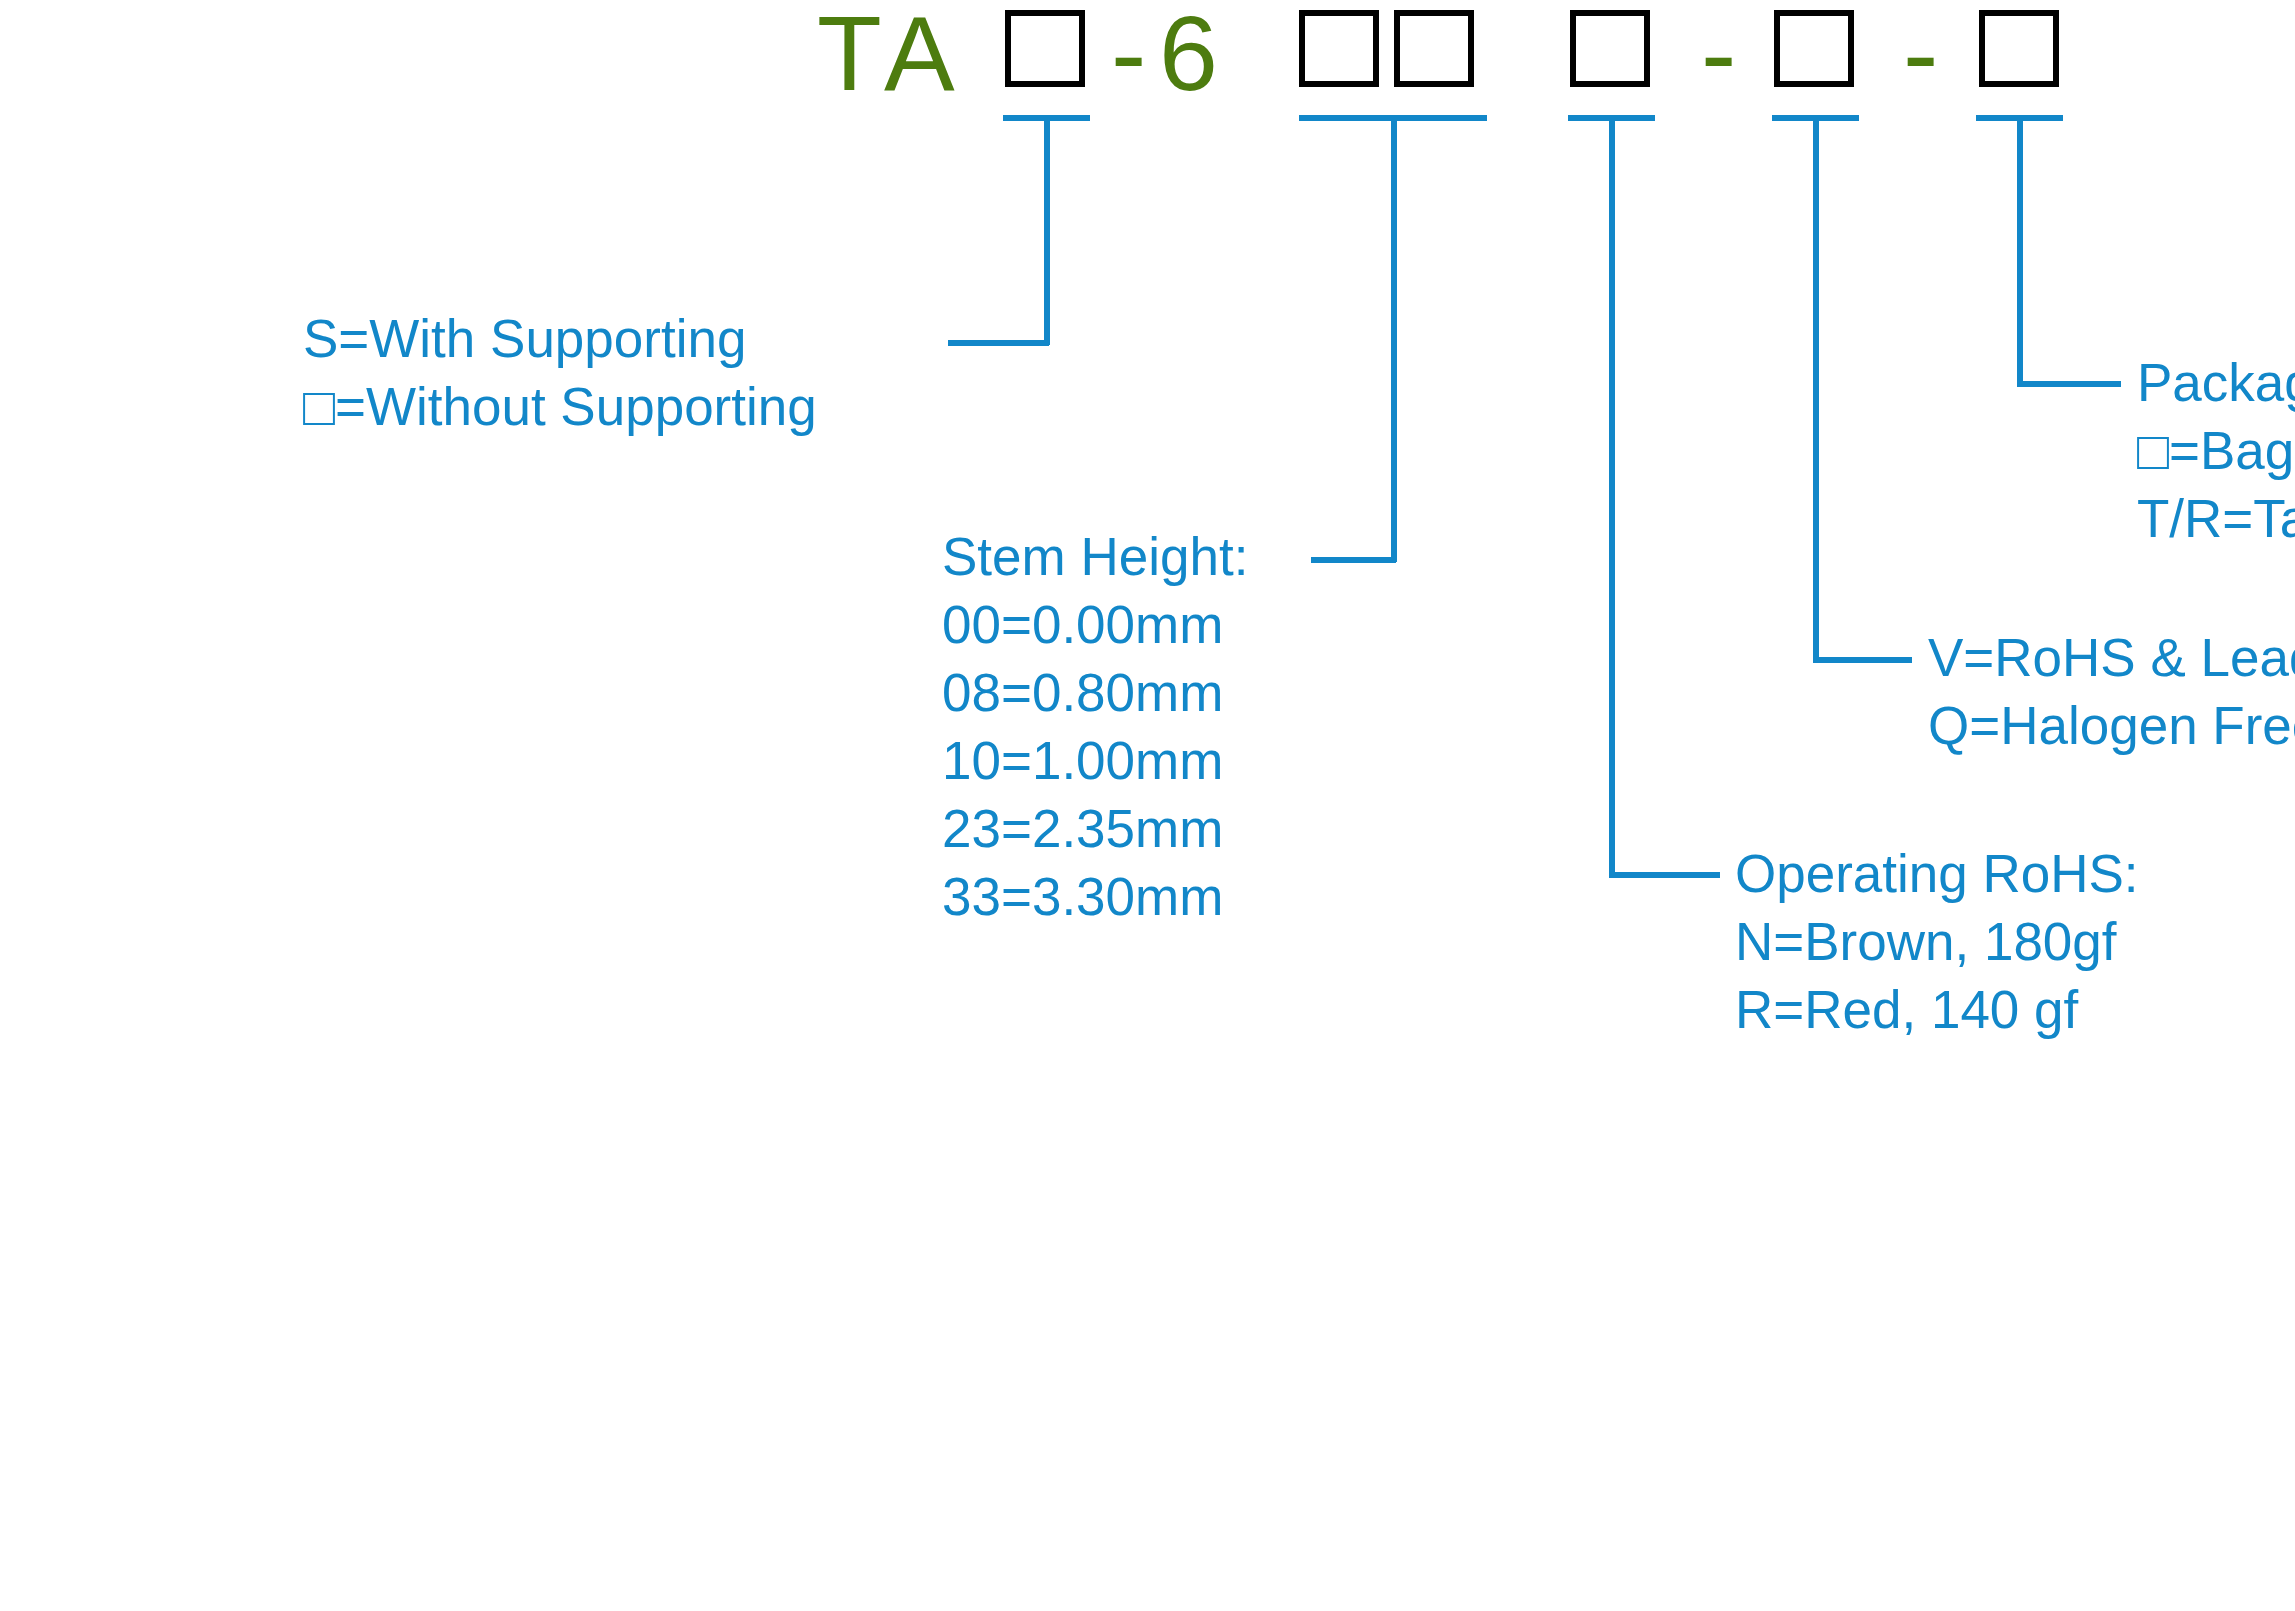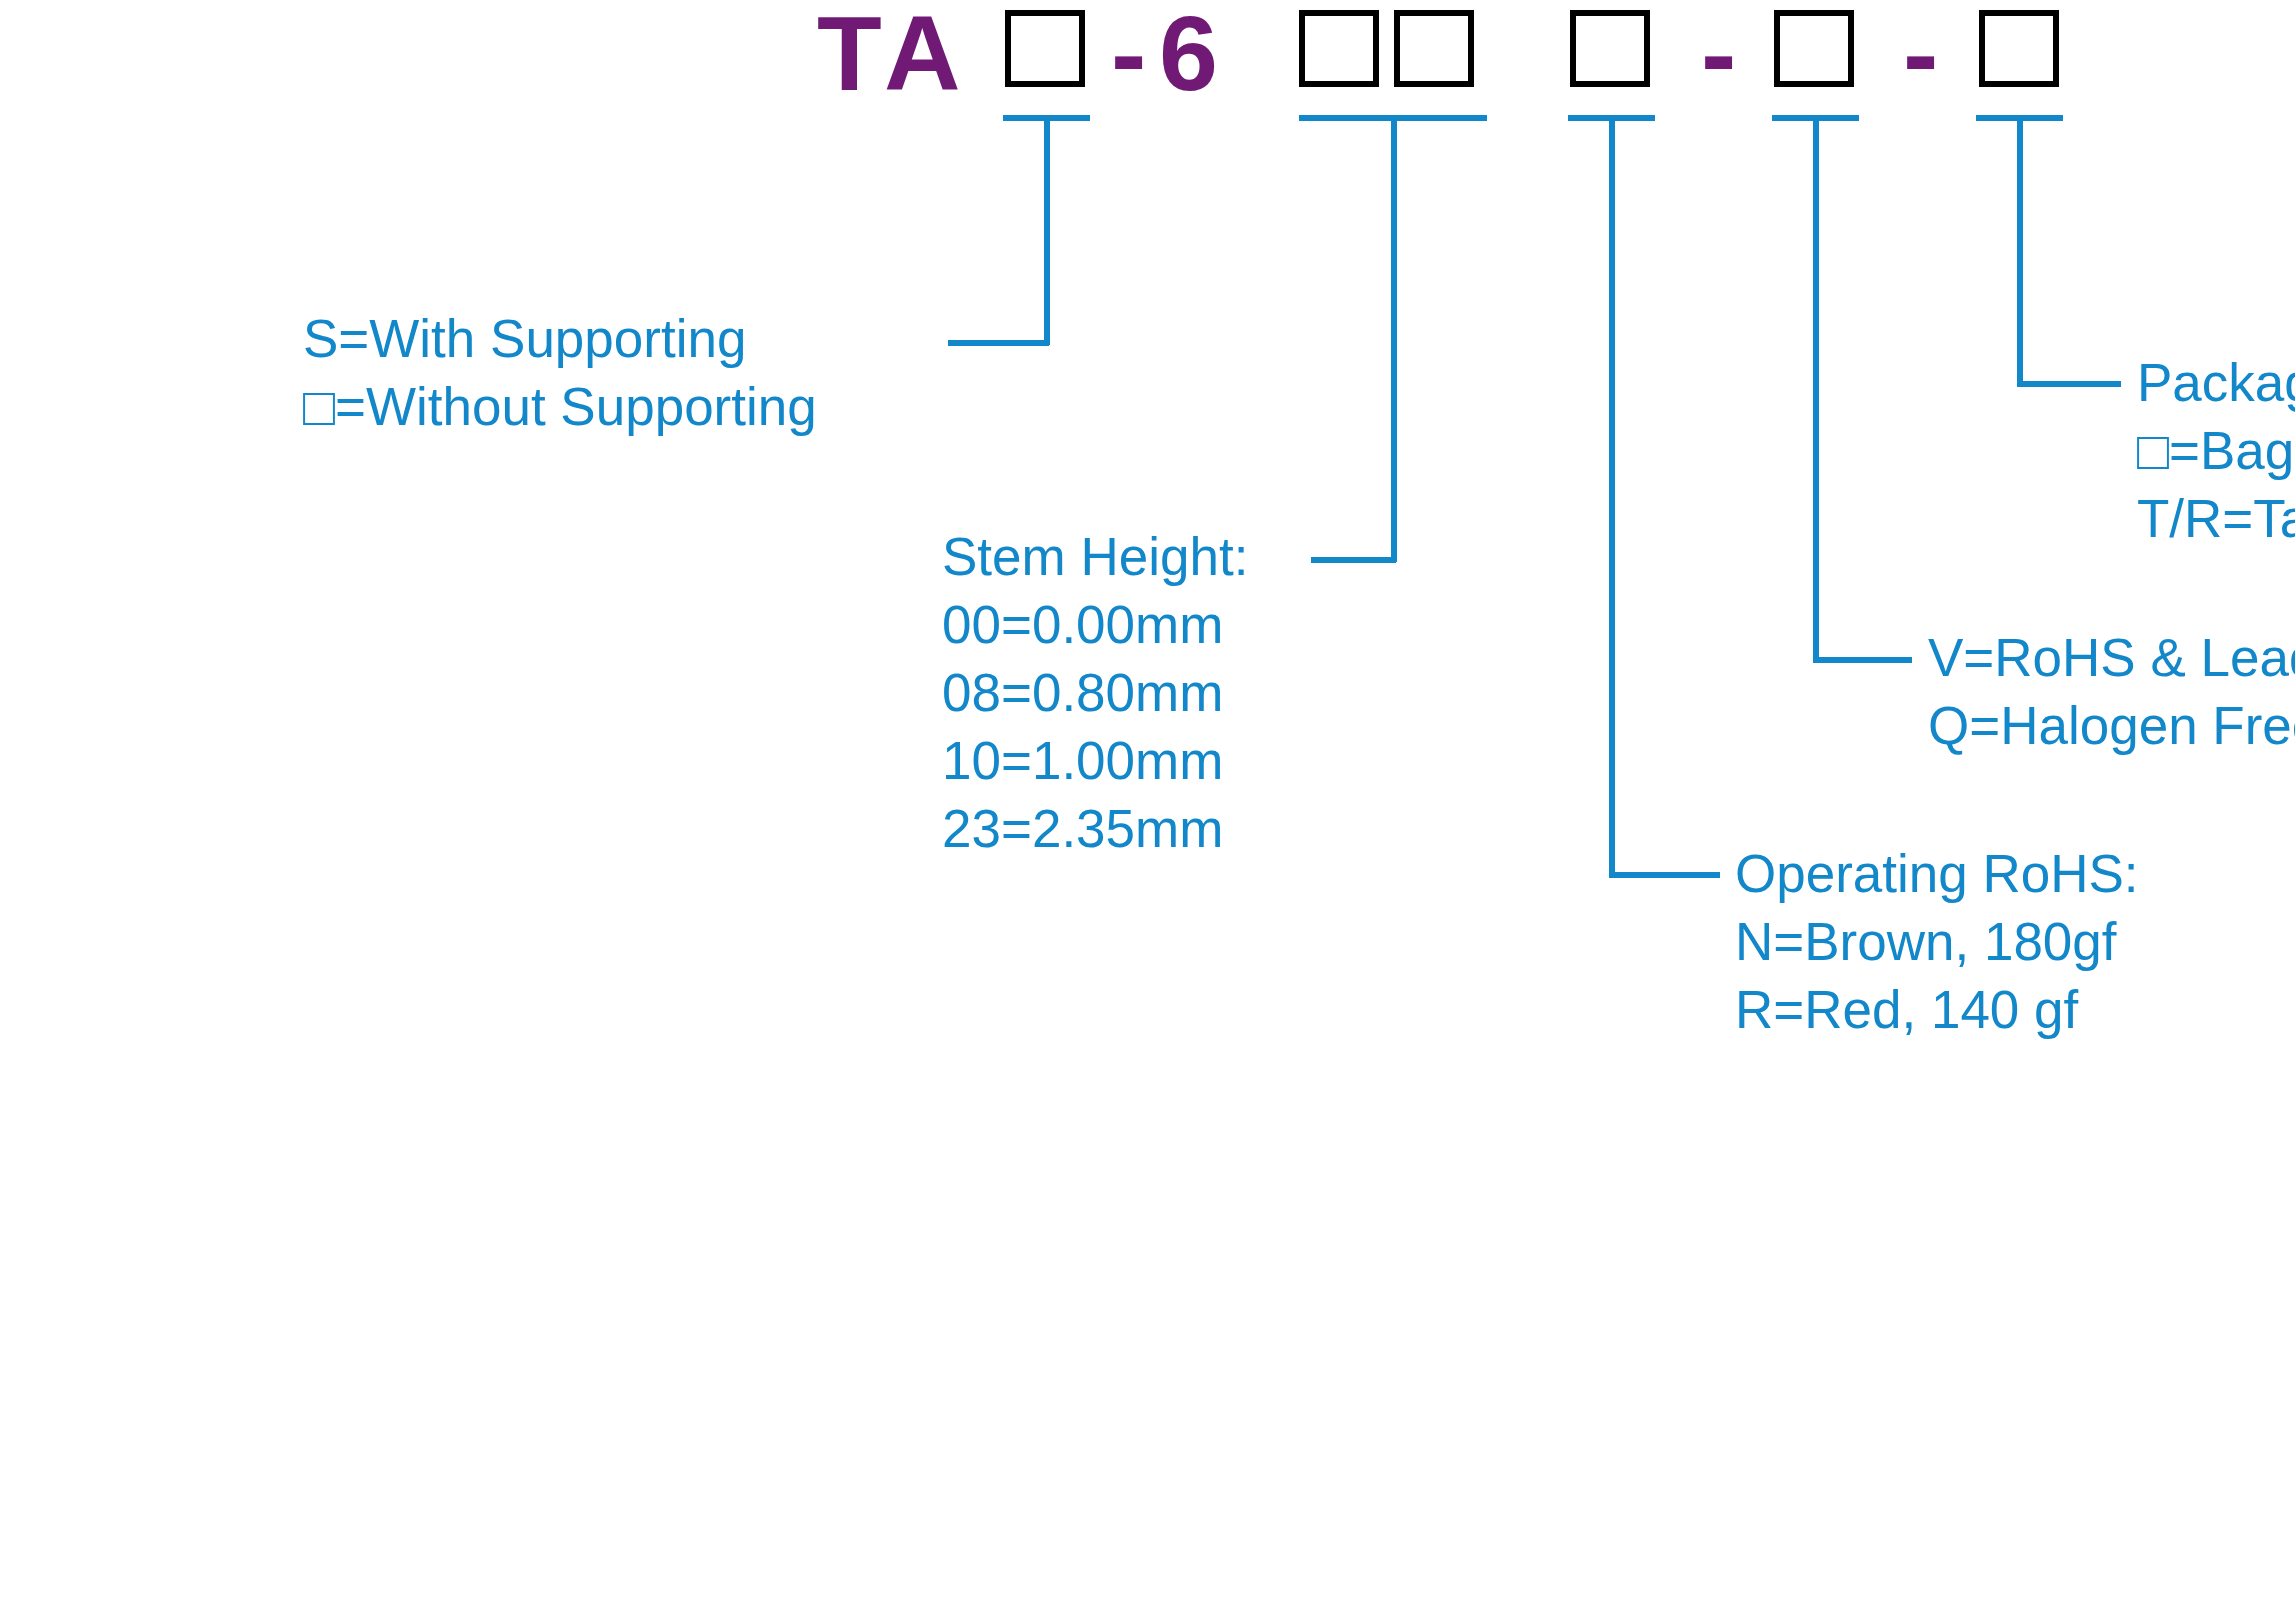--- a/index.html
+++ b/index.html
@@ -10,22 +10,22 @@
     height: 1611px;
     background: #ffffff;
     font-family: "Liberation Sans", "DejaVu Sans", sans-serif;
     overflow: hidden;
   }
   
   .pn-text {
     position: absolute;
     top: 0;
     font-size: 106px;
-    font-weight: bold;
-    color: #701a75;
+    font-weight: normal;
+    color: #4d7c0f;
     line-height: 106px;
     letter-spacing: 10px;
     white-space: pre;
   }
   .pn-box {
     position: absolute;
     top: 10px;
     width: 80px;
     height: 77px;
     border: 6px solid #000000;
@@ -85,20 +85,21 @@
     <div>S=With Supporting</div>
     <div>□=Without Supporting</div>
   </div>
 
   <div class="blk" style="left:942px;top:523px">
     <div>Stem Height:</div>
     <div>00=0.00mm</div>
     <div>08=0.80mm</div>
     <div>10=1.00mm</div>
     <div>23=2.35mm</div>
+    <div>33=3.30mm</div>
   </div>
 
   <div class="blk" style="left:1735px;top:840px">
     <div>Operating RoHS:</div>
     <div>N=Brown, 180gf</div>
     <div>R=Red, 140 gf</div>
   </div>
 
   <div class="blk" style="left:1928px;top:624px">
     <div>V=RoHS &amp; Lead Free Solderable</div>

